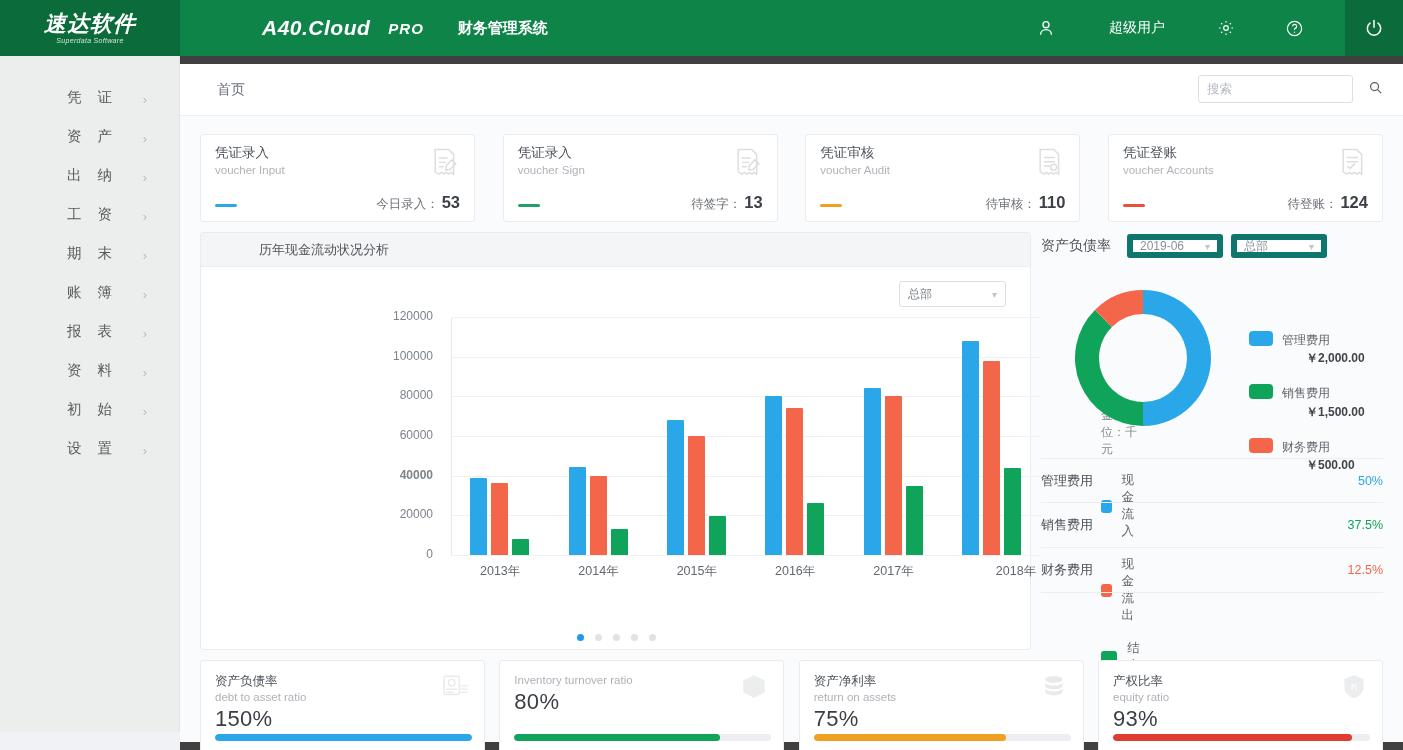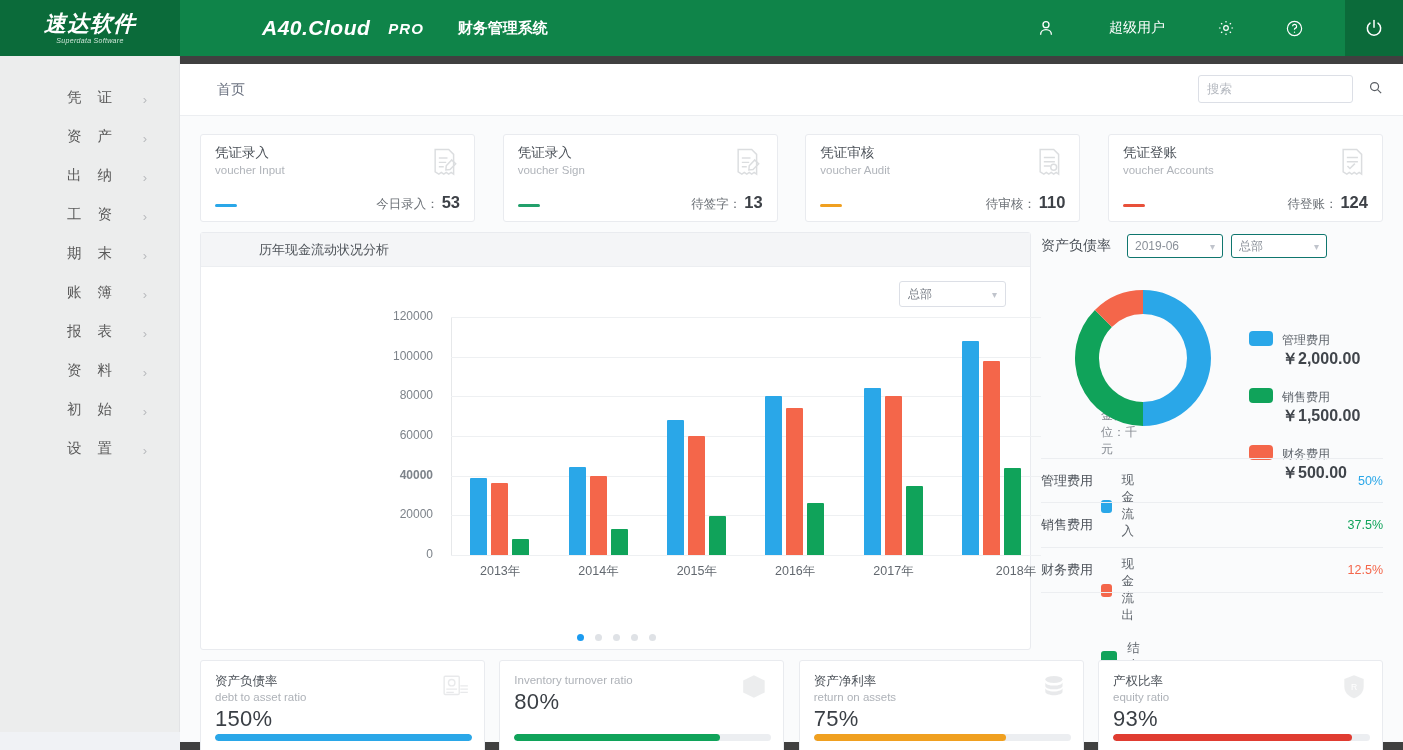--- a/index.html
+++ b/index.html
@@ -69,28 +69,28 @@
   .legend-sw { width:22px; height:13px; border-radius:3px; margin-right:10px; }
   .legend-tx { font-size:12.5px; color:#5e646b; }
   .dots { position:absolute; left:0; bottom:10px; width:831px; display:flex; justify-content:center; gap:11px; }
   .dot { width:7px; height:7px; border-radius:50%; background:#dfe2e6; cursor:pointer; }
   .dot.on { background:#1b9bf0; }
 
   
   .exppanel { position:absolute; left:861px; top:168px; width:342px; height:418px; }
   .exp-head { display:flex; align-items:center; height:28px; }
   .exp-title { font-size:14px; color:#4b5158; margin-right:16px; }
-  .exp-sel { width:96px; height:24px; border:1px solid #0f766e; border-radius:3px; background:#fff; display:flex; align-items:center; padding:0 7px; font-size:12px; color:#8a9099; margin-right:8px; cursor:pointer; }
+  .exp-sel { width:96px; height:24px; border:6px solid #0f766e; border-radius:3px; background:#fff; display:flex; align-items:center; padding:0 7px; font-size:12px; color:#8a9099; margin-right:8px; cursor:pointer; }
   .exp-sel .cv { flex:1; }
   .donut-area { position:absolute; left:0; top:46px; width:342px; height:172px; }
   .dlegend { position:absolute; left:208px; top:52px; }
   .dl-row { display:flex; align-items:flex-start; margin-bottom:17px; }
   .dl-sw { width:24px; height:15px; border-radius:4px; margin-right:9px; margin-top:1px; }
   .dl-name { font-size:12px; color:#5e646b; line-height:1.35; }
-  .dl-amt { font-size:16px; color:#40454b; font-weight:bold; line-height:1.35; }
+  .dl-amt { font-size:12px; color:#40454b; font-weight:bold; line-height:1.35;margin-left:24px; }
   .exp-rows { position:absolute; left:0; top:226px; width:342px; }
   .exp-row { height:45px; display:flex; align-items:center; justify-content:space-between; border-bottom:1px solid #eceef1; }
   .exp-row:first-child { border-top:1px solid #eceef1; }
   .exp-l { font-size:13px; color:#4b5158; }
   .exp-p { font-size:12.5px; }
 
   
   .kpis { position:absolute; left:20px; top:596px; width:1183px; height:94px; display:flex; justify-content:space-between; }
   .kpi { width:285px; height:94px; background:#fff; border:1px solid #e9ebef; border-radius:3px; padding:12px 14px 0 14px; position:relative; cursor:pointer; }
   .kpi-t { font-size:12.5px; color:#4b5158; }

